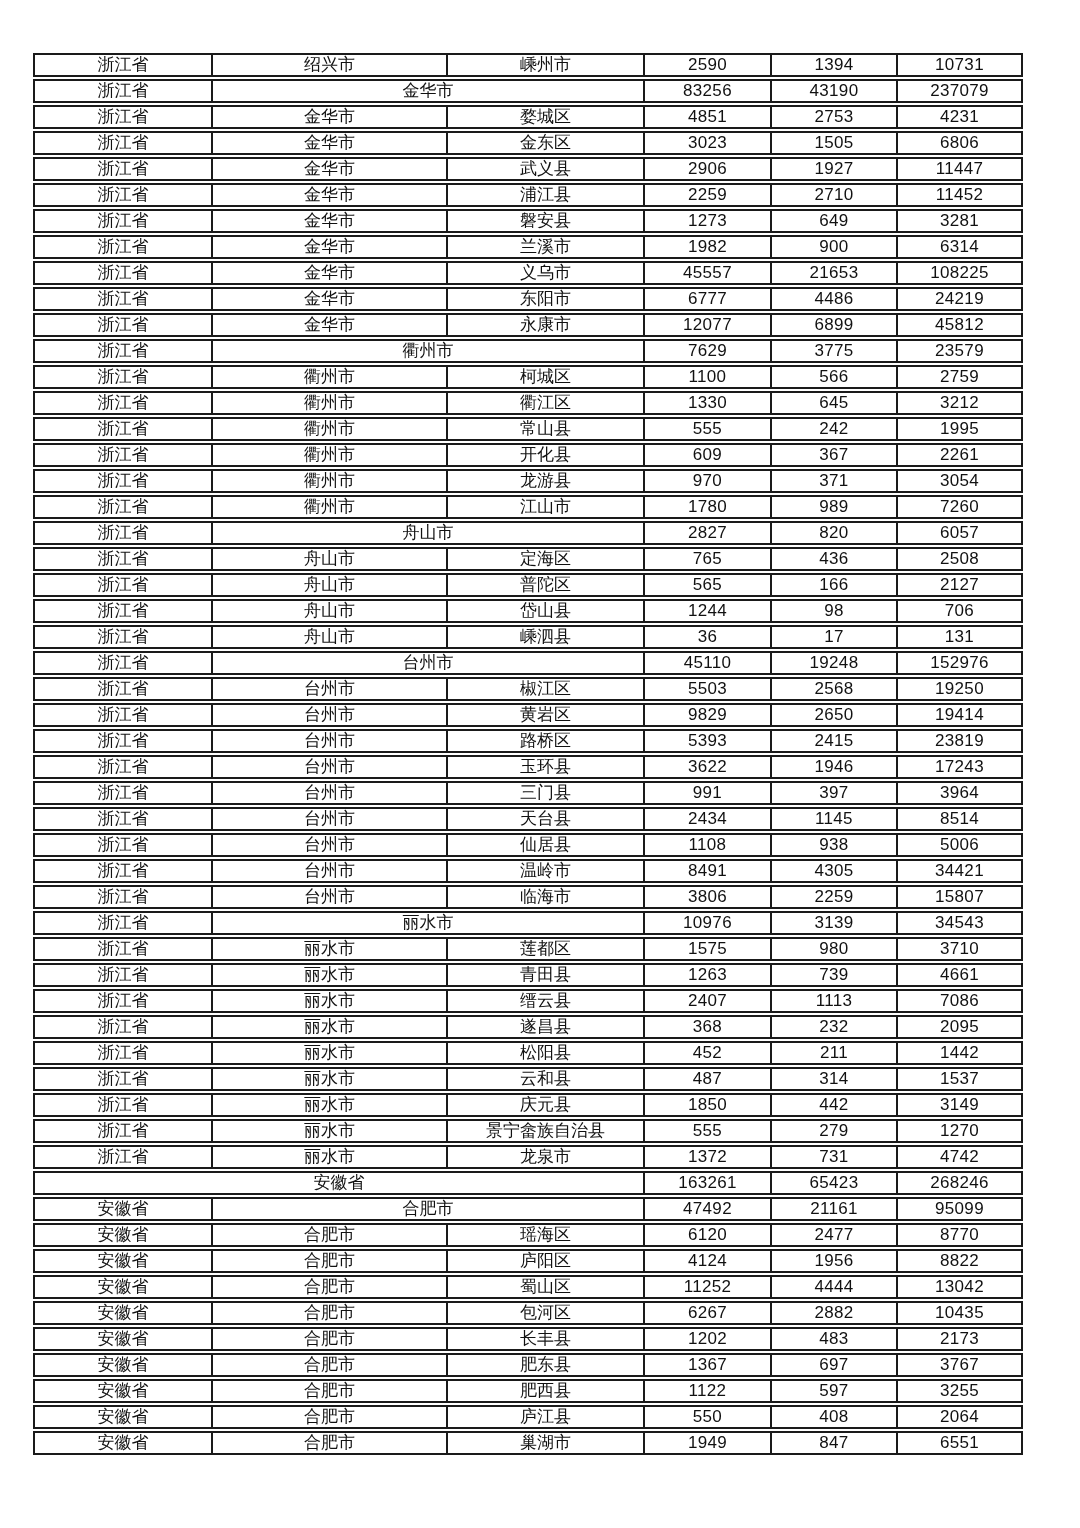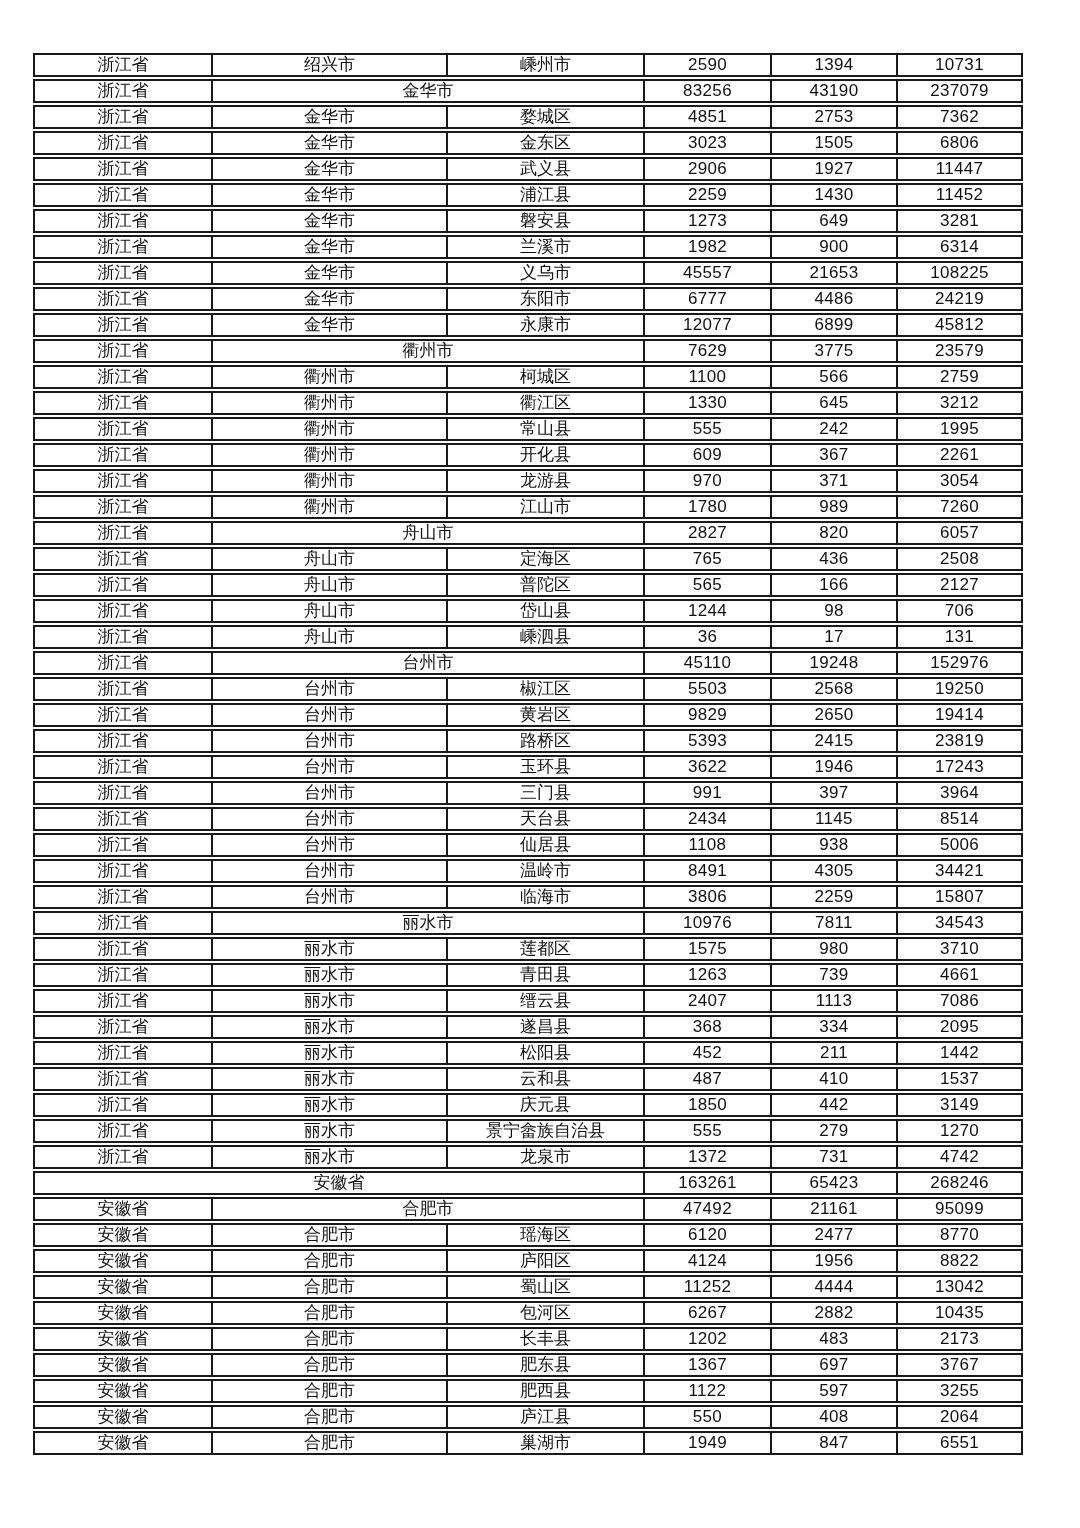--- a/index.html
+++ b/index.html
@@ -68,21 +68,21 @@
           <td class="num">83256</td>
           <td class="num">43190</td>
           <td class="num">237079</td>
         </tr>
         <tr>
           <td>浙江省</td>
           <td>金华市</td>
           <td>婺城区</td>
           <td class="num">4851</td>
           <td class="num">2753</td>
-          <td class="num">7362</td>
+          <td class="num">4231</td>
         </tr>
         <tr>
           <td>浙江省</td>
           <td>金华市</td>
           <td>金东区</td>
           <td class="num">3023</td>
           <td class="num">1505</td>
           <td class="num">6806</td>
         </tr>
         <tr>
@@ -91,21 +91,21 @@
           <td>武义县</td>
           <td class="num">2906</td>
           <td class="num">1927</td>
           <td class="num">11447</td>
         </tr>
         <tr>
           <td>浙江省</td>
           <td>金华市</td>
           <td>浦江县</td>
           <td class="num">2259</td>
-          <td class="num">1430</td>
+          <td class="num">2710</td>
           <td class="num">11452</td>
         </tr>
         <tr>
           <td>浙江省</td>
           <td>金华市</td>
           <td>磐安县</td>
           <td class="num">1273</td>
           <td class="num">649</td>
           <td class="num">3281</td>
         </tr>
@@ -311,21 +311,21 @@
           <td>台州市</td>
           <td>临海市</td>
           <td class="num">3806</td>
           <td class="num">2259</td>
           <td class="num">15807</td>
         </tr>
         <tr>
           <td>浙江省</td>
           <td colspan="2">丽水市</td>
           <td class="num">10976</td>
-          <td class="num">7811</td>
+          <td class="num">3139</td>
           <td class="num">34543</td>
         </tr>
         <tr>
           <td>浙江省</td>
           <td>丽水市</td>
           <td>莲都区</td>
           <td class="num">1575</td>
           <td class="num">980</td>
           <td class="num">3710</td>
         </tr>
@@ -343,37 +343,37 @@
           <td>缙云县</td>
           <td class="num">2407</td>
           <td class="num">1113</td>
           <td class="num">7086</td>
         </tr>
         <tr>
           <td>浙江省</td>
           <td>丽水市</td>
           <td>遂昌县</td>
           <td class="num">368</td>
-          <td class="num">334</td>
+          <td class="num">232</td>
           <td class="num">2095</td>
         </tr>
         <tr>
           <td>浙江省</td>
           <td>丽水市</td>
           <td>松阳县</td>
           <td class="num">452</td>
           <td class="num">211</td>
           <td class="num">1442</td>
         </tr>
         <tr>
           <td>浙江省</td>
           <td>丽水市</td>
           <td>云和县</td>
           <td class="num">487</td>
-          <td class="num">410</td>
+          <td class="num">314</td>
           <td class="num">1537</td>
         </tr>
         <tr>
           <td>浙江省</td>
           <td>丽水市</td>
           <td>庆元县</td>
           <td class="num">1850</td>
           <td class="num">442</td>
           <td class="num">3149</td>
         </tr>

